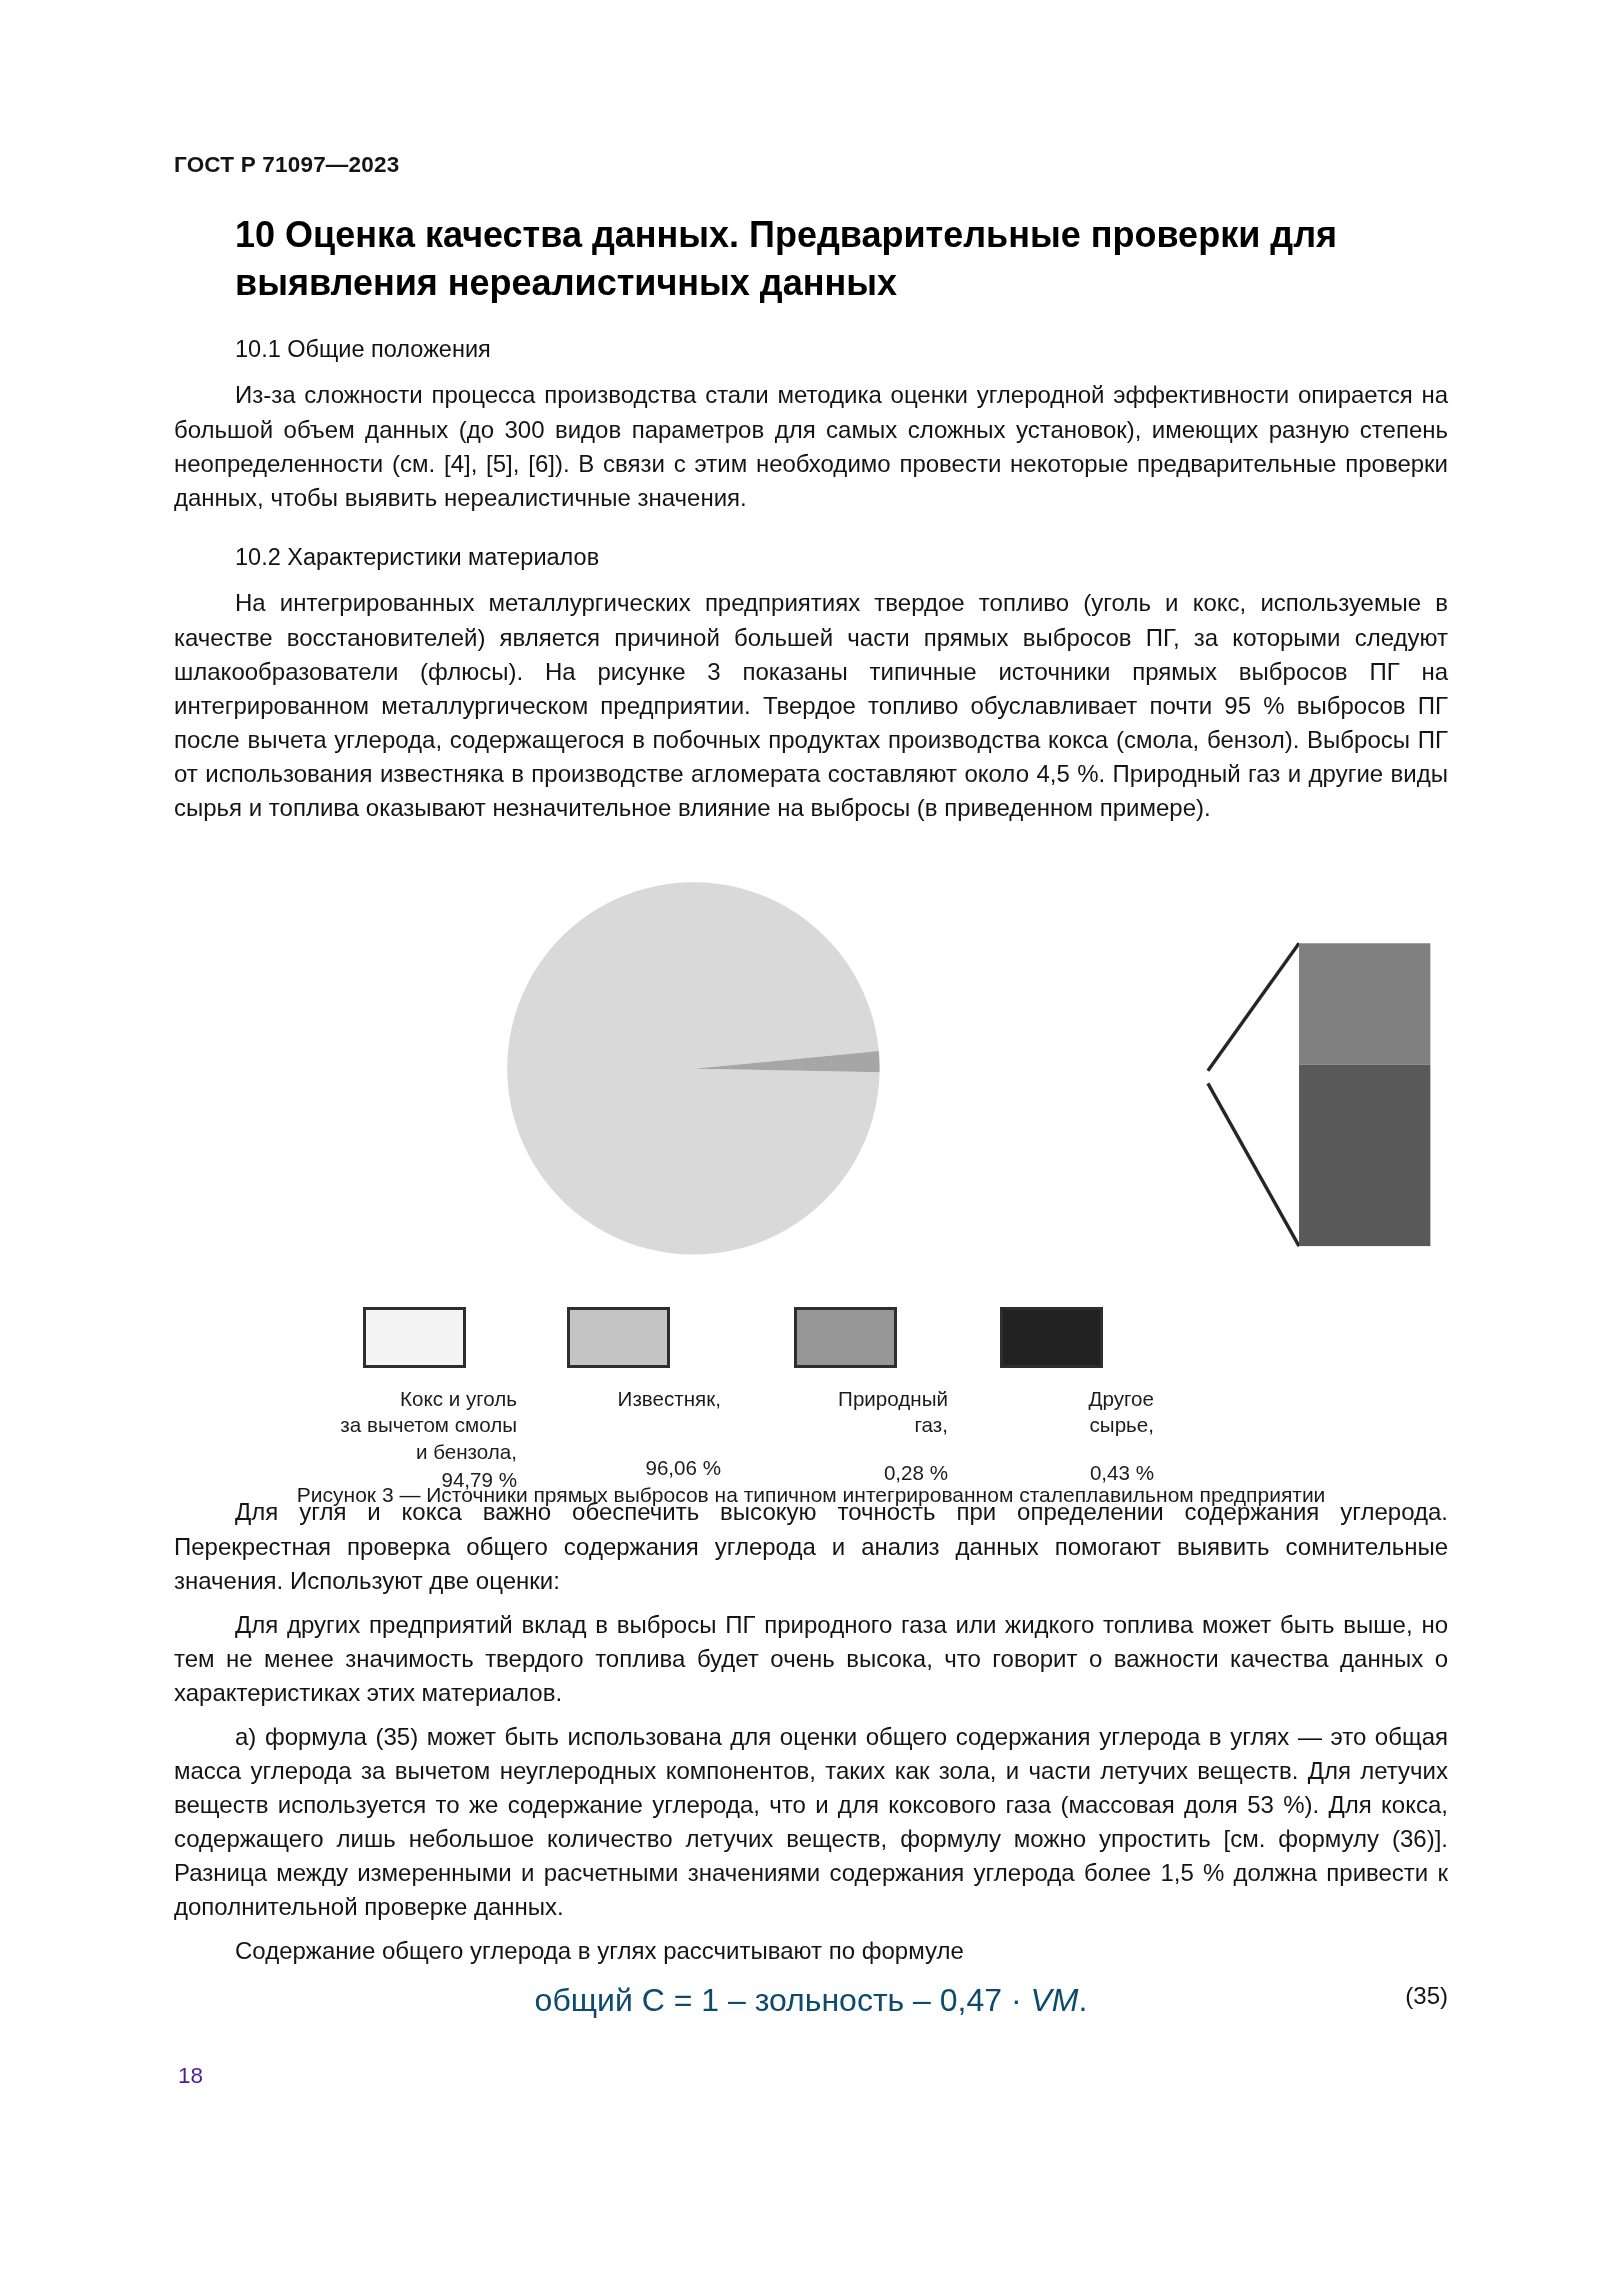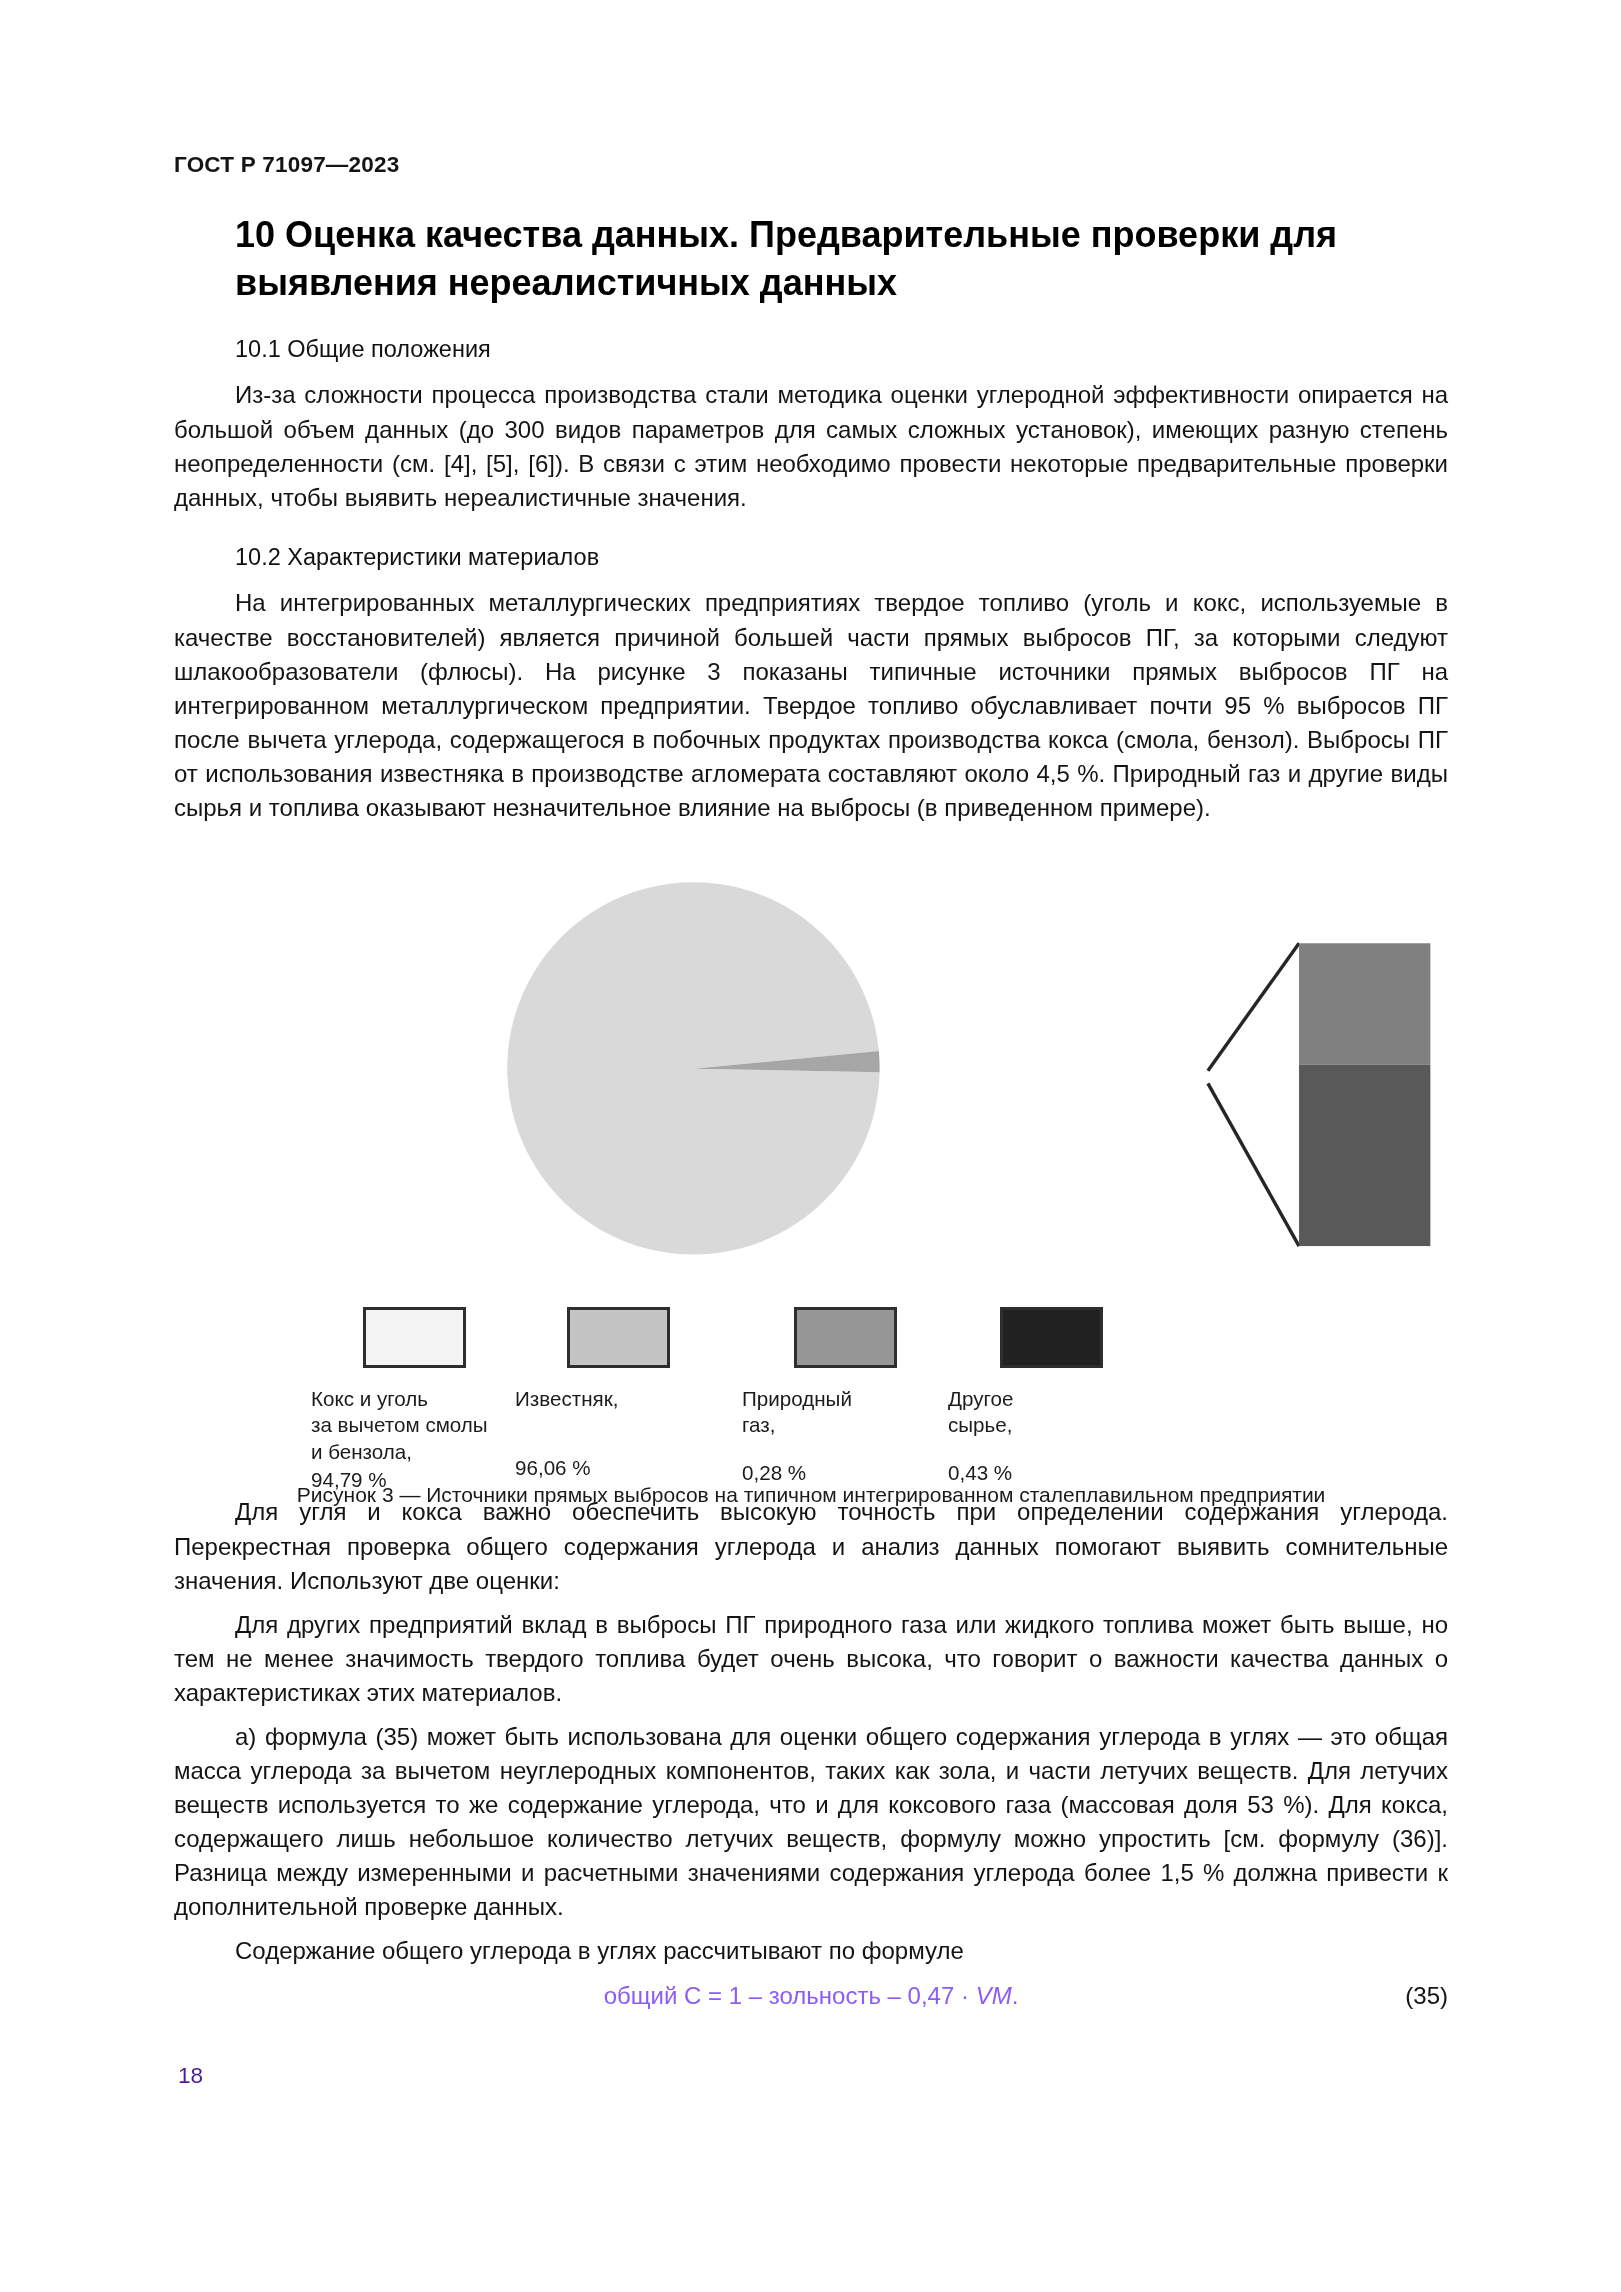--- a/index.html
+++ b/index.html
@@ -91,21 +91,21 @@
   .legend {
     position: absolute;
     left: 0;
     top: 459px;
     width: 1274px;
     height: 176px;
   }
   .legend-item {
     position: absolute;
     width: 206px;
-    text-align: left;
+    text-align: right;
   }
   .legend-swatch {
     width: 103px;
     height: 61px;
     border: 3.4px solid #2e2e2e;
     margin: 0 auto 17.6px auto;
     box-sizing: border-box;
   }
   .legend-label {
     font-size: 20.6px;
@@ -136,22 +136,22 @@
   .formula-row {
     position: relative;
     margin-top: 13.7px;
     height: 45px;
   }
   .formula-body {
     position: absolute;
     left: 0;
     right: 0;
     text-align: center;
-    font-size: 24px;
-    color: #8b5cf6;
+    font-size: 32px;
+    color: #0c4a6e;
   }
   .formula-body .var { font-style: italic; }
   .formula-number {
     position: absolute;
     right: 0;
     top: 0;
     font-size: 24px;
     color: #141414;
     margin-left: 19px;
   }

